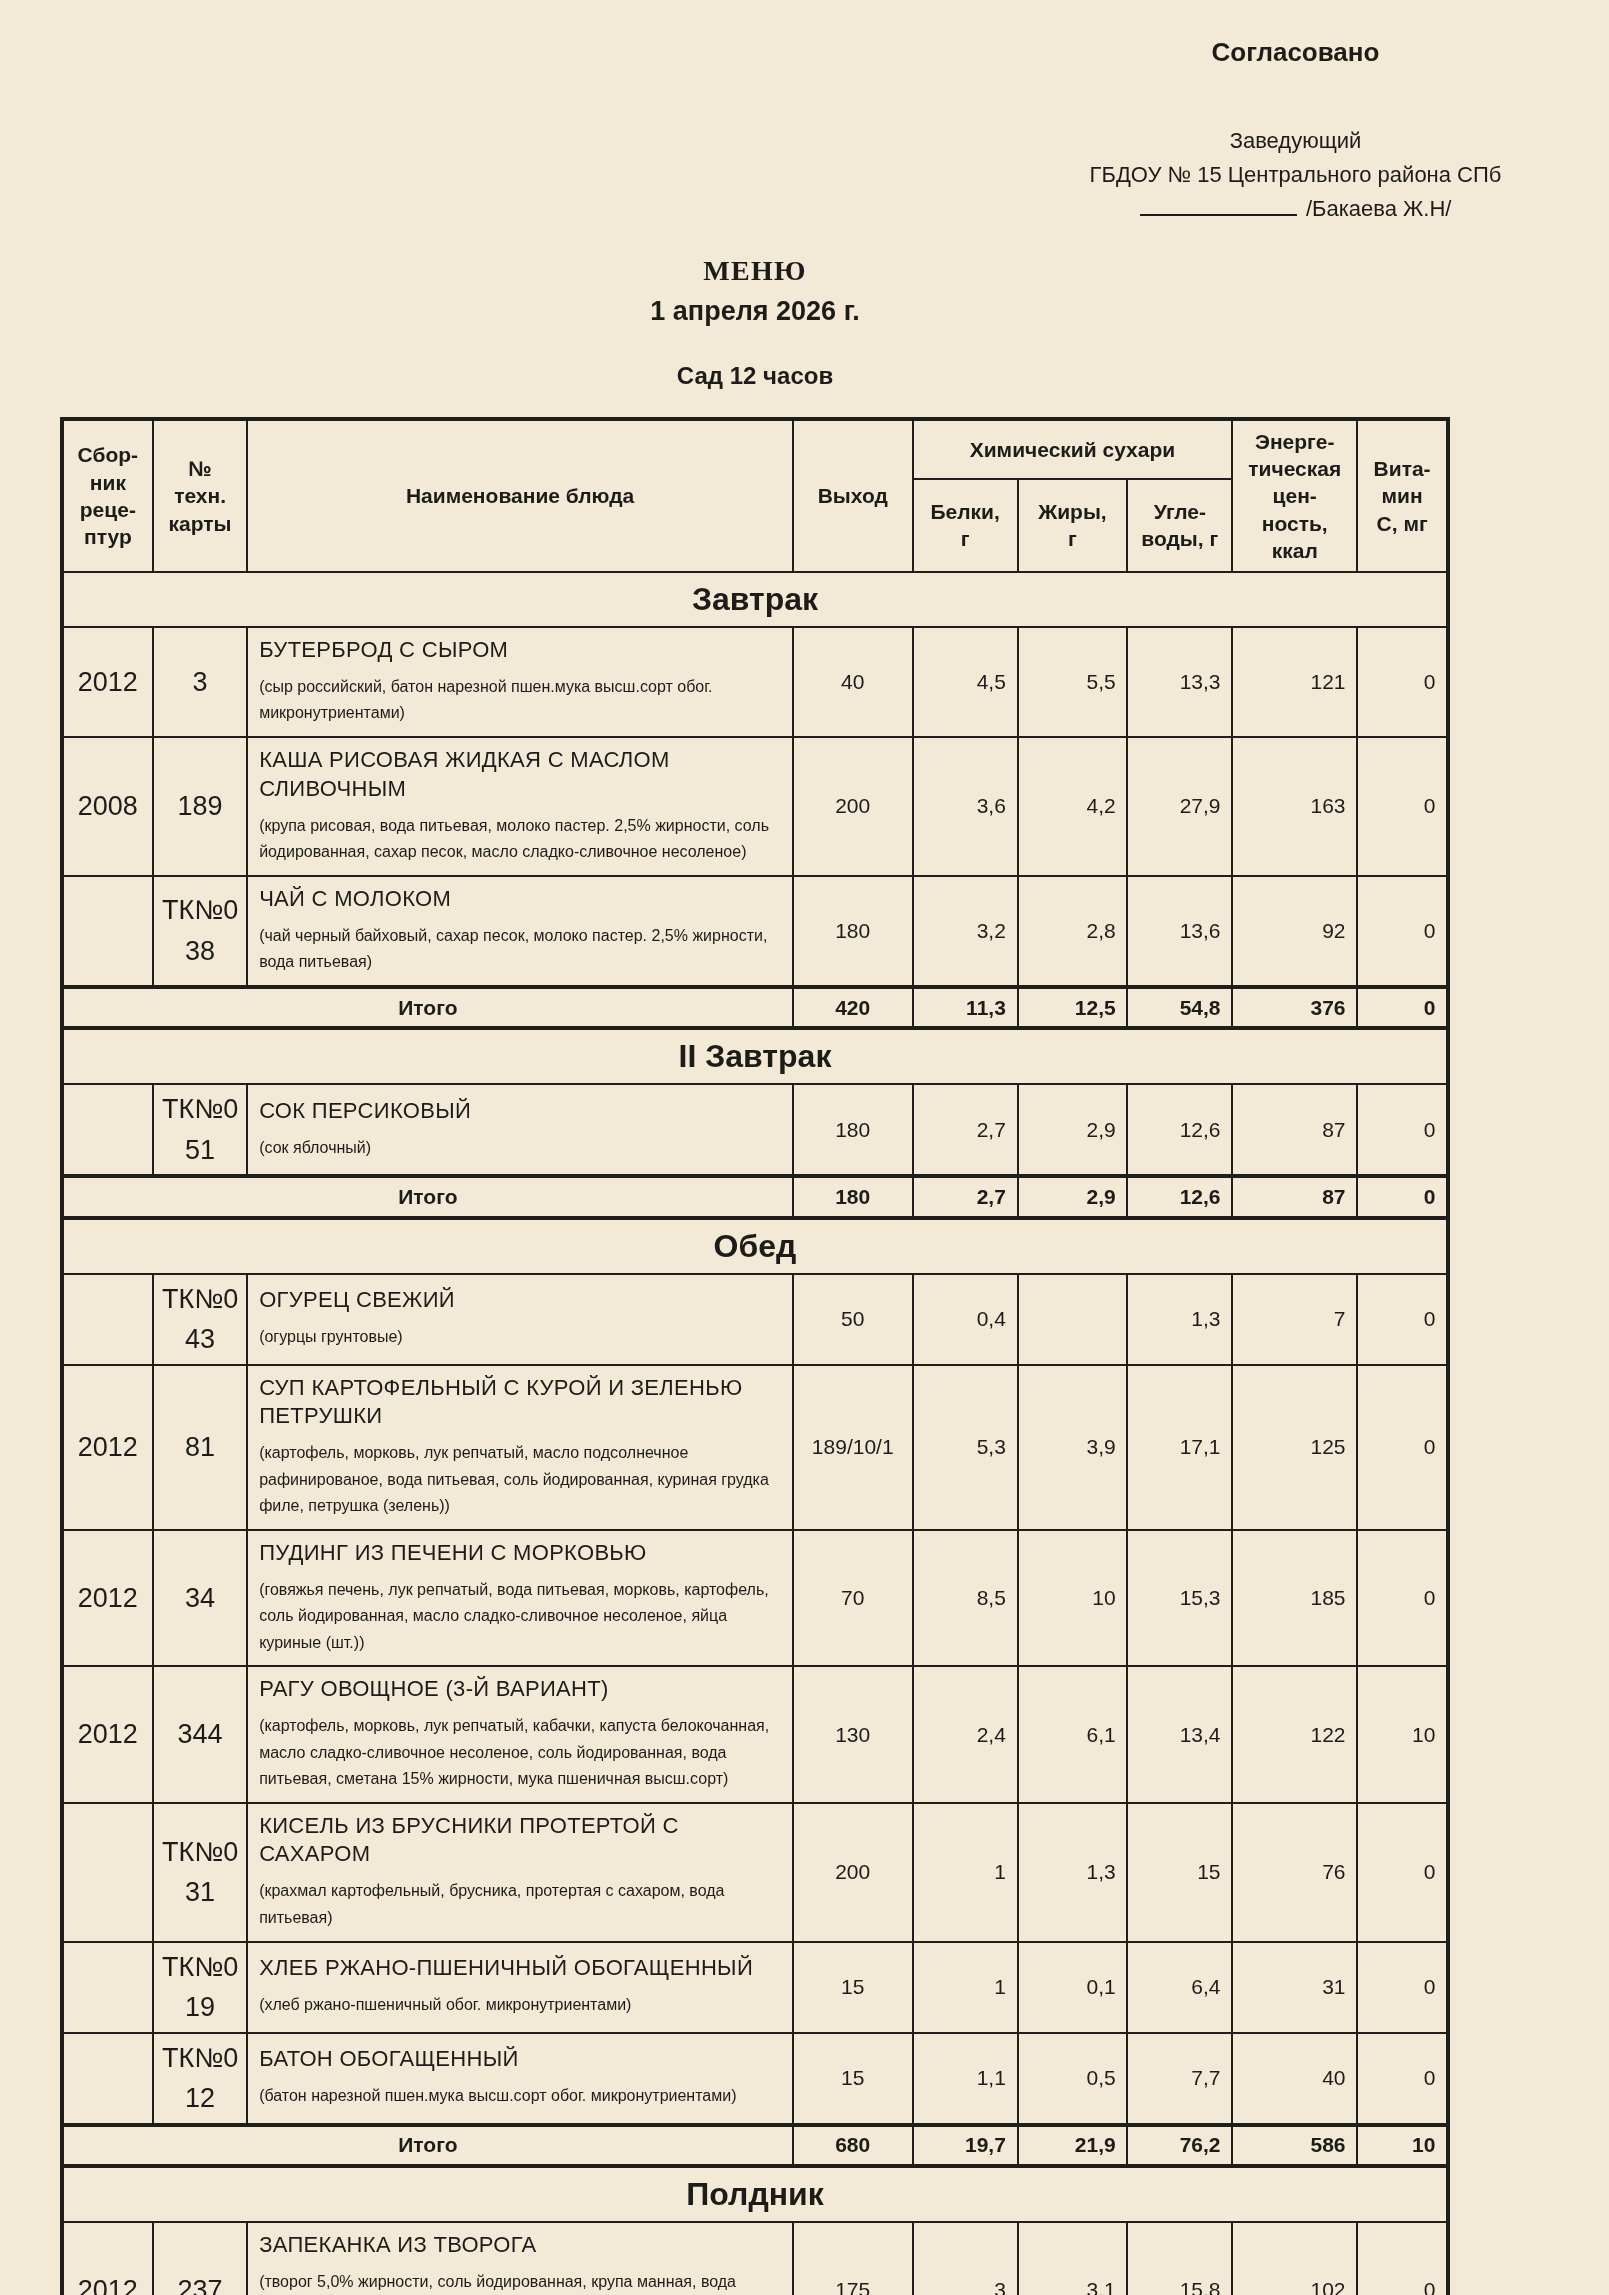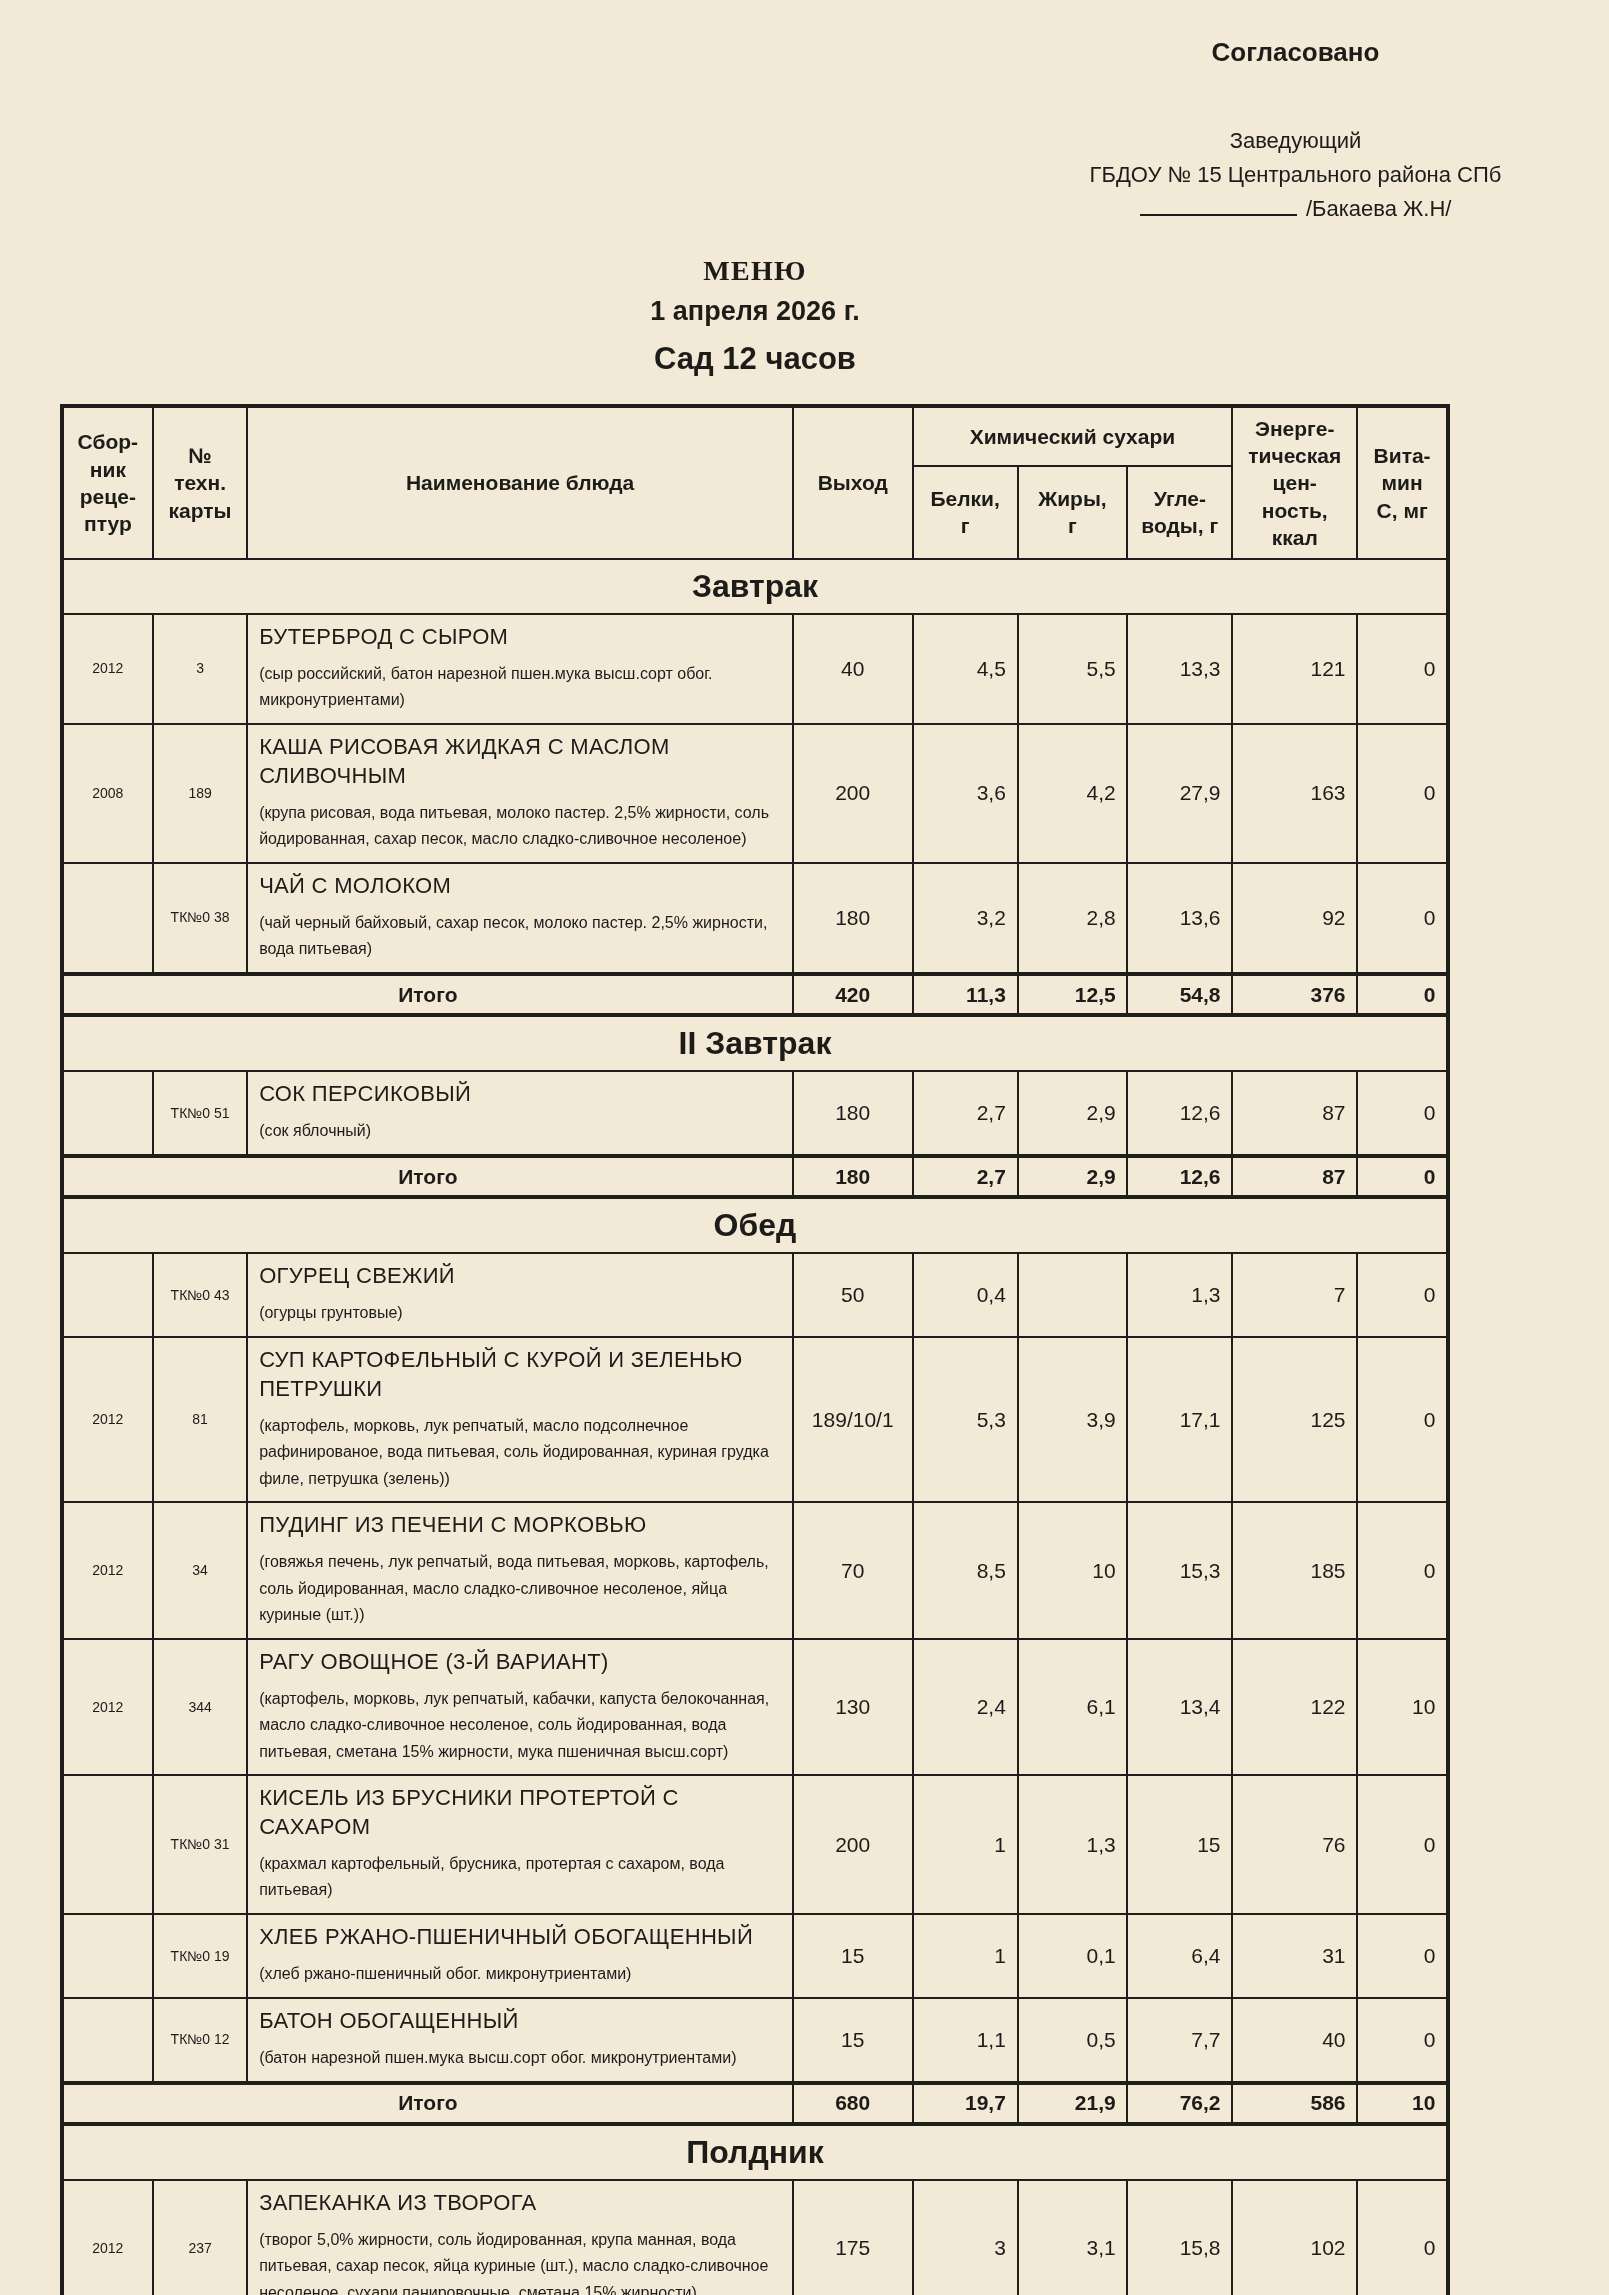--- a/index.html
+++ b/index.html
@@ -16,42 +16,42 @@
   
   .approval{width:535px;margin:0 47px 0 auto;text-align:center;font-size:22px;line-height:1.55;}
   .approval .agreed{font-weight:bold;font-size:26px;margin-bottom:52px;}
   .sig-line{display:inline-block;width:157px;border-bottom:2.7px solid #1d1c19;margin-right:9.4px;height:20px;}
 
   
   .content{width:1390px;margin-left:60px;}
   .titles{text-align:center;margin-top:28px;}
   .t-menu{font-family:"Liberation Serif", serif;font-weight:bold;font-size:28px;letter-spacing:1.3px;}
   .t-date{font-size:27px;font-weight:bold;margin-top:9.4px;}
-  .t-sub{font-size:31px;font-weight:bold;margin-top:14px;}
+  .t-sub{font-size:24px;font-weight:bold;margin-top:35px;}
 
   
   table.menu{border-collapse:collapse;table-layout:fixed;width:1390px;margin-top:27px;
     border:4px solid #201e1a;}
   table.menu col.c1{width:90px}
   table.menu col.c2{width:94px}
   table.menu col.c3{width:541px}
   table.menu col.c4{width:119px}
   table.menu col.c5{width:104px}
   table.menu col.c6{width:109px}
   table.menu col.c7{width:104px}
   table.menu col.c8{width:124px}
   table.menu col.c9{width:90px}
   table.menu th, table.menu td{border:2.7px solid #201e1a;vertical-align:middle;box-sizing:border-box;}
   table.menu th{font-size:21px;font-weight:bold;text-align:center;line-height:1.3;
     white-space:pre-line;padding:6.7px 4px;}
   tr.hdr1 th{border-bottom-width:2.7px;}
   th.chem{height:60px;}
   .section-row td{font-size:32px;font-weight:bold;text-align:center;padding:8px 0;
     border-top:4px solid #201e1a;border-bottom:4px solid #201e1a;}
-  td.c-sb, td.c-tk{font-size:14px;text-align:center;line-height:1.5;padding:4px 2.7px;}
+  td.c-sb, td.c-tk{font-size:27px;text-align:center;line-height:1.5;padding:4px 2.7px;}
   td.c-name{padding:8px 12px 9.4px 10.7px;}
   .dname{font-size:22px;line-height:1.3;letter-spacing:0.3px;}
   .ingr{font-size:16px;line-height:1.65;margin-top:9.4px;}
   td.c-out{font-size:21px;text-align:center;padding:4px 5.3px;}
   td.num{font-size:21px;text-align:right;padding:4px 10.7px 4px 2.7px;}
   tr.total td{font-weight:bold;border-top:4px solid #201e1a;border-bottom:4px solid #201e1a;}
   tr.total td.lbl{font-size:21px;text-align:center;padding:6.7px 9.4px;}
   tr.total td{font-size:21px;}
 </style>
 </head>

